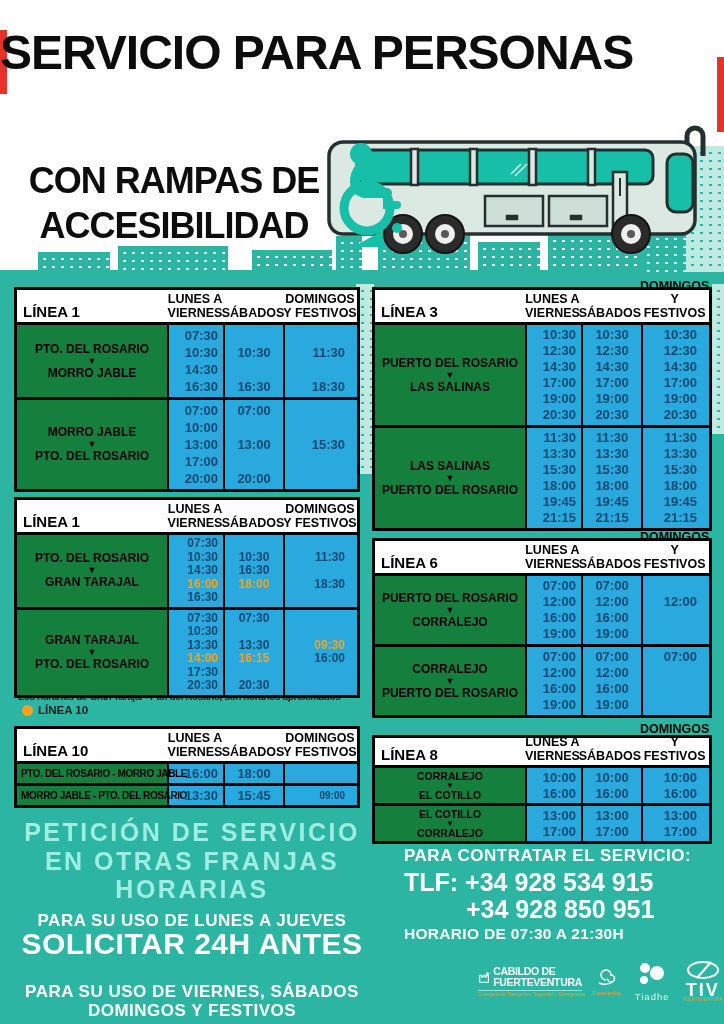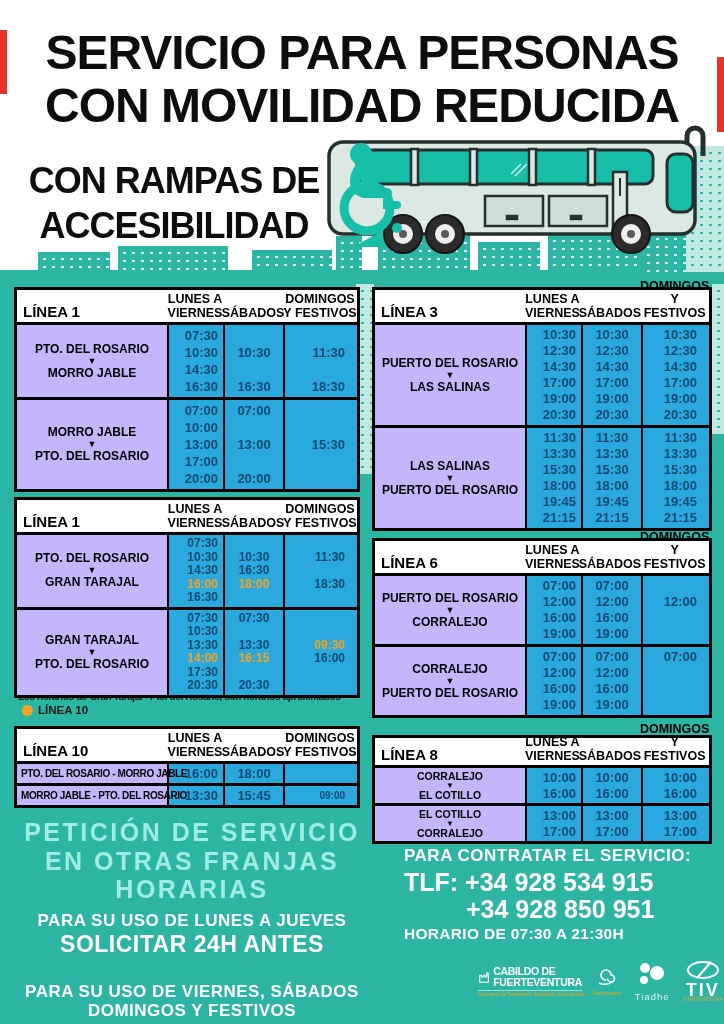--- a/index.html
+++ b/index.html
@@ -11,41 +11,41 @@
   .building{position:absolute;background:#2CB5A2;
             background-image:radial-gradient(#DFF8F3 1.3px,transparent 1.6px);
             background-size:9px 8px;background-position:2px 3px;}
   .building.light{background-color:#BFE9E1;
             background-image:radial-gradient(#2CB5A2 1.3px,transparent 1.6px);}
 
   
   .red-bar{position:absolute;width:7px;background:#E5332A;}
   .red-bar.left{left:0;top:30px;height:64px;}
   .red-bar.right{right:0;top:57px;height:75px;}
-  .title{position:absolute;left:0;top:26px;width:724px;text-align:center;color:#0D0D0D;
+  .title{position:absolute;left:0;top:26px;width:724px;color:#0D0D0D;
          font-size:48px;line-height:53px;font-weight:700;letter-spacing:-1px;}
   .subtitle{position:absolute;left:0;top:158px;width:348px;text-align:center;color:#0D0D0D;
          font-size:36px;line-height:45px;font-weight:700;letter-spacing:-1px;}
 
   .bus-svg{position:absolute;left:315px;top:116px;width:400px;height:150px;}
 
   
   .table{position:absolute;background:#29A9DE;border:3px solid #000;box-sizing:border-box;z-index:5;}
   .t-header{display:flex;background:#fff;height:32px;align-items:stretch;}
   .hdr27 .t-header{height:27px;}
   .t-line{width:150px;flex-shrink:0;display:flex;align-items:flex-end;
           padding:0 0 2px 6px;font-weight:700;font-size:15px;color:#000;box-sizing:border-box;}
   .t-colhead{display:flex;flex-direction:column;justify-content:flex-end;align-items:center;
           text-align:center;font-weight:700;font-size:12.5px;line-height:13.5px;color:#000;
           padding-bottom:2px;box-sizing:border-box;}
   .col-lv{width:56px;}
   .col-sab{width:60px;}
   .col-dom{flex:1;}
   .t-block{display:flex;border-top:3px solid #000;}
-  .t-route{width:150px;flex-shrink:0;background:#c4b5fd;display:flex;flex-direction:column;
+  .t-route{width:150px;flex-shrink:0;background:#15803d;display:flex;flex-direction:column;
            align-items:center;justify-content:center;text-align:center;font-weight:700;
            font-size:12px;line-height:13px;color:#000;box-sizing:border-box;padding:2px;
            white-space:nowrap;}
   .t-arrow{font-size:9px;line-height:9px;margin:1px 0;}
   .t-col{box-sizing:border-box;border-left:2.5px solid #000;display:flex;flex-direction:column;
          justify-content:center;padding:2px 0;}
   .t-time{font-weight:700;font-size:13px;color:#0F4A72;height:17px;line-height:17px;}
   .col-lv .t-time{text-align:right;padding-right:5px;}
   .col-sab .t-time{text-align:center;}
   .col-dom .t-time{text-align:right;padding-right:12px;}
@@ -65,21 +65,21 @@
         letter-spacing:-0.4px;color:#1A1A1A;white-space:nowrap;}
   .legend{position:absolute;left:22px;top:704px;display:flex;align-items:center;gap:5px;}
   .legend .dot{width:11px;height:11px;border-radius:50%;background:#F5A31F;}
   .legend .lbl{font-size:11.5px;font-weight:700;color:#1A1A1A;}
 
   
   .petition{position:absolute;left:2px;top:818px;width:380px;text-align:center;z-index:4;}
   .pet-h{color:#9FEDE2;font-size:25px;line-height:28.5px;font-weight:700;letter-spacing:2.5px;}
   .pet-sub{color:#FFFFFF;font-size:17px;line-height:19px;font-weight:700;letter-spacing:0.5px;margin-top:7px;}
   .pet-sub2{color:#FFFFFF;font-size:17px;line-height:18px;font-weight:700;letter-spacing:0.5px;margin-top:25px;}
-  .pet-cta{color:#FFFFFF;font-size:23px;line-height:28px;font-weight:700;letter-spacing:0.5px;}
+  .pet-cta{color:#FFFFFF;font-size:30px;line-height:28px;font-weight:700;letter-spacing:0.5px;}
 
   
   .contact{position:absolute;left:404px;top:846px;width:318px;color:#fff;z-index:4;}
   .con-h{font-size:17px;font-weight:700;letter-spacing:0.5px;}
   .con-tel{font-size:25px;font-weight:700;line-height:27px;margin-top:3px;white-space:nowrap;}
   .con-tel2{font-size:25px;font-weight:700;line-height:27px;padding-left:62px;white-space:nowrap;}
   .con-mail{margin-top:5px;white-space:nowrap;}
   .con-mail .ml{font-size:19px;font-weight:700;}
   .con-mail .ad{font-size:15px;font-weight:700;}
   .con-hours{font-size:15.5px;font-weight:700;margin-top:2px;letter-spacing:0.3px;}
@@ -118,21 +118,20 @@
     <div class="building" style="left:642px;top:224px;width:44px;height:48px;"></div>
     <div class="building light" style="left:686px;top:146px;width:38px;height:126px;"></div>
     <div class="building light" style="left:356px;top:284px;width:18px;height:190px;z-index:1;"></div>
     <div class="building light" style="left:712px;top:284px;width:12px;height:150px;z-index:1;"></div>
   </div>
 
   <div class="red-bar left"></div>
   <div class="red-bar right"></div>
   <div class="title">
     <div>SERVICIO PARA PERSONAS</div>
-    <div>CON MOVILIDAD REDUCIDA</div>
   </div>
   <div class="subtitle">
     <div>CON RAMPAS DE</div>
     <div>ACCESIBILIDAD</div>
   </div>
 
   <svg class="bus-svg" viewBox="0 0 400 150">
 
     <path d="M372,34 v-14 a8,8 0 0 1 16,0 v20" fill="none" stroke="#23302F" stroke-width="5"></path>
 

